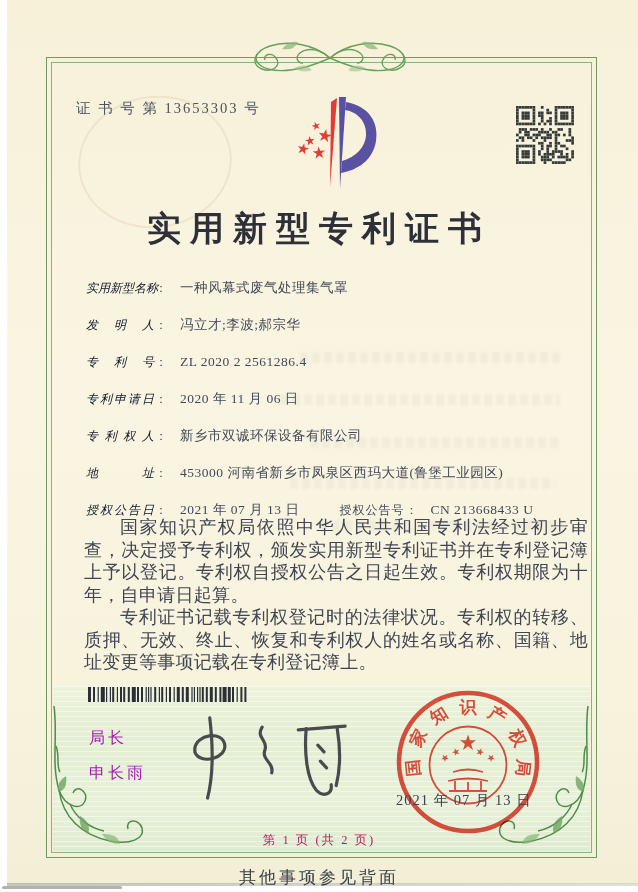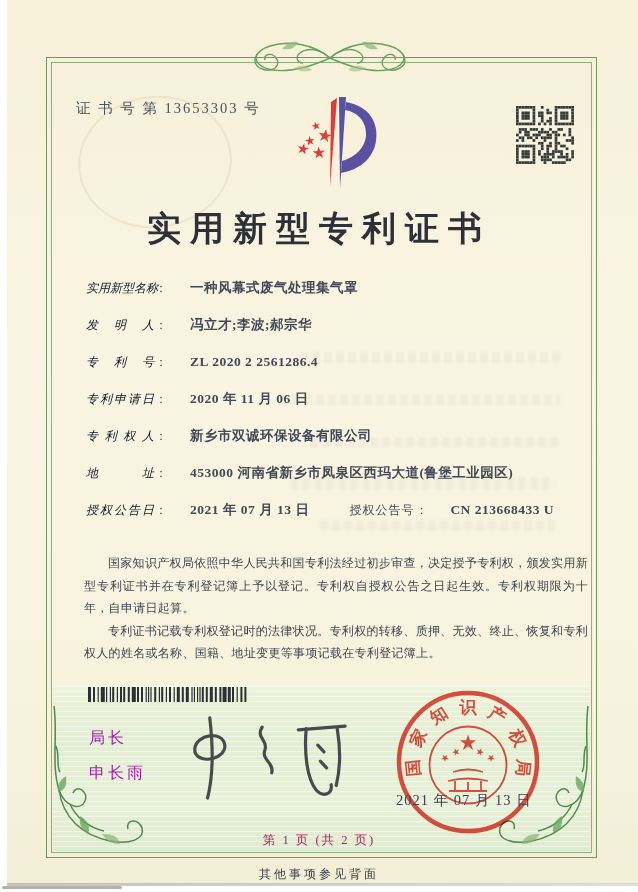--- a/index.html
+++ b/index.html
@@ -28,39 +28,39 @@
          color:#4d525c;}
   .qr-wrap{position:absolute;left:516px;top:106px;width:58px;height:58px;}
   .logo-wrap{position:absolute;left:281px;top:95px;width:102px;height:102px;}
   .title{position:absolute;left:0;top:206px;width:100%;text-align:center;
          font-size:34px;font-weight:bold;letter-spacing:9px;color:#2e3039;margin:0;}
   .fields{position:absolute;left:86px;top:278px;width:505px;color:#434959;}
   .frow{font-size:13.5px;line-height:20px;margin-bottom:17px;white-space:nowrap;}
   .flabel{display:inline-block;width:68px;font-size:12px;letter-spacing:0;
          text-align:justify;text-align-last:justify;vertical-align:baseline;color:#0f172a;font-style:italic;}
   .fcolon{display:inline-block;margin-left:1px;font-size:12px;color:#474d59;}
-  .fvalue{margin-left:23px;letter-spacing:0.5px;font-weight:bold;}
+  .fvalue{margin-left:13px;letter-spacing:0.5px;}
   .grant-pair2{margin-left:40px;text-align:center;}
-  .paras{position:absolute;left:84px;top:552px;width:504px;font-size:12px;
+  .paras{position:absolute;left:84px;top:516px;width:504px;font-size:18px;
          line-height:22.5px;color:#3f4553;text-align:justify;}
   .paras p{margin:0;text-indent:2em;letter-spacing:0.3px;}
   .barcode-wrap{position:absolute;left:88px;top:687px;width:162px;height:15px;}
   .director{position:absolute;left:89px;top:728px;color:#a21caf;
          font-family:"Liberation Sans",sans-serif;font-size:16px;letter-spacing:3px;}
   .director div{margin-bottom:14px;}
   .sig-wrap{position:absolute;left:175px;top:700px;width:180px;height:105px;transform:rotate(-2deg);}
   .seal-wrap{position:absolute;left:393px;top:688px;width:150px;height:150px;
          mix-blend-mode:multiply;opacity:.95;}
   .seal-char{font-family:"Liberation Serif",serif;font-size:17px;font-weight:bold;fill:#e6483c;}
   .seal-date{position:absolute;left:396px;top:791px;font-size:14.5px;letter-spacing:1px;
          color:#3b4252;z-index:6;}
   .page-footer{position:absolute;left:0;top:832px;width:100%;text-align:center;
          font-size:12.5px;color:#be185d;letter-spacing:2px;}
   .back-note{position:absolute;left:0;top:866px;width:100%;text-align:center;
-         font-size:12px;color:#3b4049;letter-spacing:3px;}
+         font-size:17px;color:#3b4049;letter-spacing:3px;}
   svg{display:block;}
 </style>
 </head>
 <body>
 
 <div class="sheet">
 
   <div class="paper"></div>
   <div class="paper-shadow"></div>
   <div class="paper-shadow-dark"></div>

